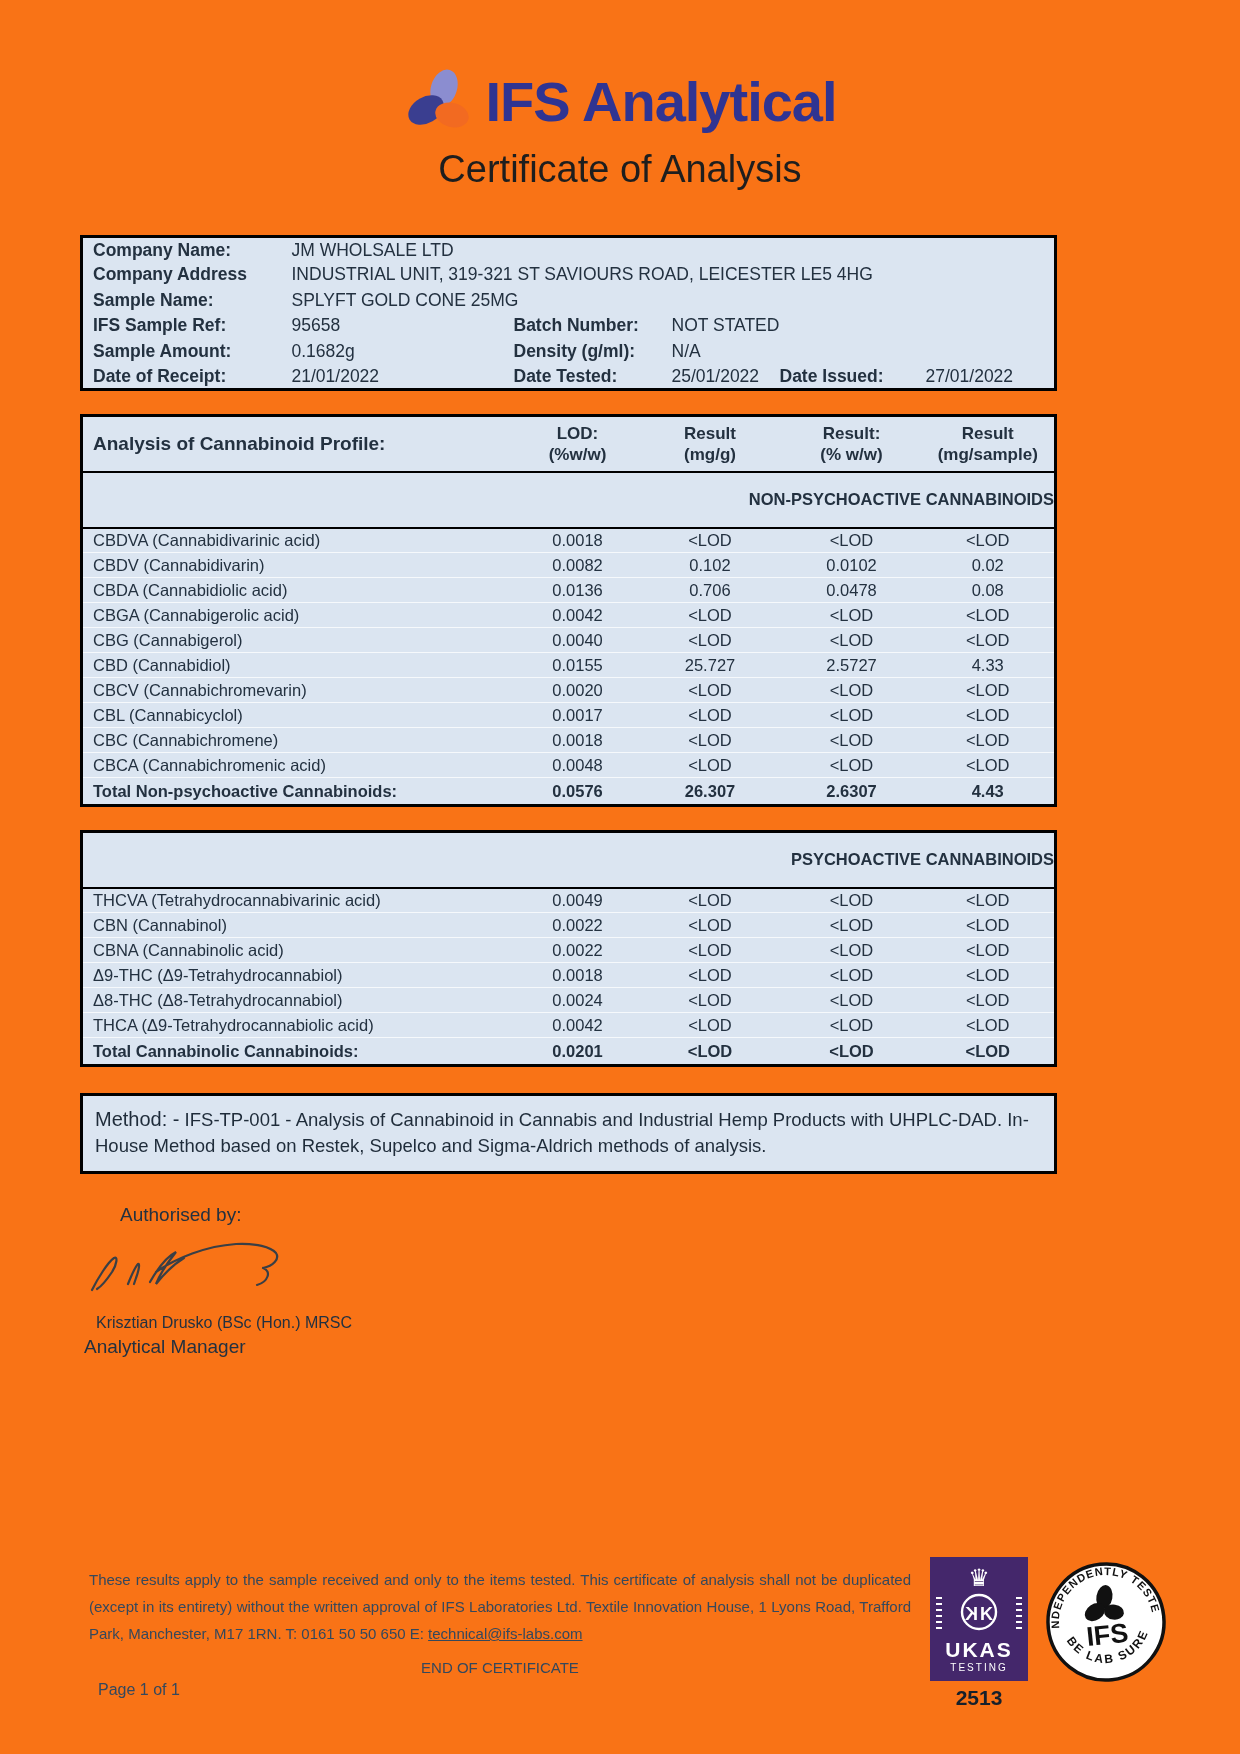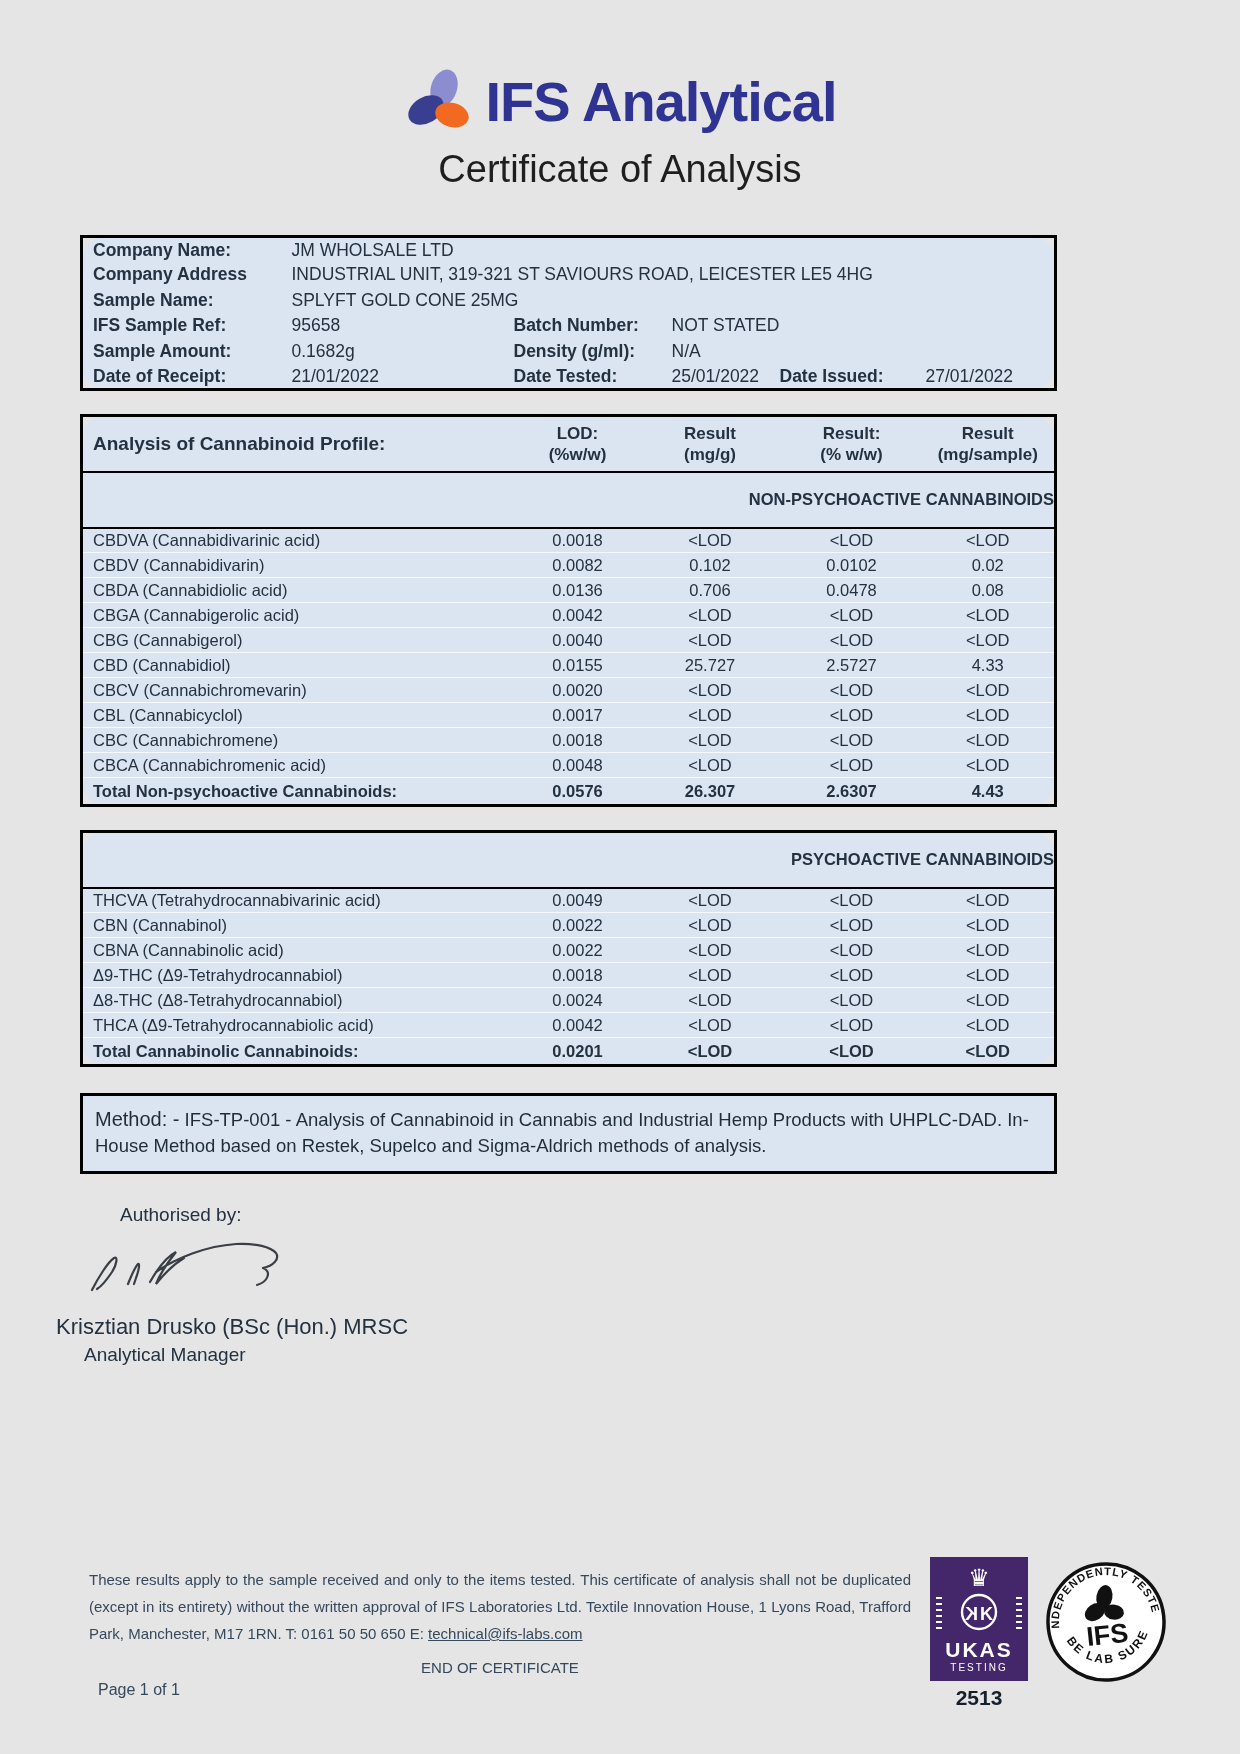--- a/index.html
+++ b/index.html
@@ -1,27 +1,27 @@
 <!DOCTYPE html>
 <html><head>
 <meta charset="utf-8">
 <style>
   * { margin:0; padding:0; box-sizing:border-box; }
   body { background:#ffffff; }
   .page {
-    position:relative; width:1240px; height:1754px; background:#e5e5e5;
+    position:relative; width:1240px; height:1754px; background:#f97316;
     font-family:"Liberation Sans", sans-serif; color:#233140; overflow:hidden;
   }
   
   .logo-row { display:flex; justify-content:center; align-items:center; gap:14px; padding-top:66px; }
   .brand-text { font-size:56px; font-weight:bold; color:#2F3492; letter-spacing:-1px; }
   .doc-title { text-align:center; font-size:38px; font-weight:400; color:#1e1e1e; margin-top:12px; }
   
   .boxed { background:#DBE5F1; border:3px solid #000; }
-  table { border-collapse:collapse; table-layout:fixed;border-radius:30px; }
+  table { border-collapse:collapse; table-layout:fixed; }
   td { vertical-align:middle; }
   
   .info-table { margin:44px 0 0 80px; width:977px; font-size:17.5px; }
   .info-table td { height:25.5px; padding:0 2px 0 10px; white-space:nowrap; overflow:hidden; }
   .info-table .lbl { font-weight:bold; }
   
   .analysis-table { margin:23px 0 0 80px; width:977px; font-size:16.5px; }
   .analysis-table td { height:25px; }
   .analysis-table .name-cell { text-align:left; padding-left:10px; }
   .analysis-table .num-cell { text-align:center; }
@@ -36,21 +36,21 @@
   .analysis-table tr.total td { font-weight:bold; height:28px; border-bottom:none; }
   
   .method-box {
     margin:26px 0 0 80px; width:977px; padding:9px 12px 11px 12px;
     font-size:18.5px; line-height:1.42; color:#1f2c3a;
   }
   .method-label { font-weight:normal; font-size:20px; }
   
   .auth-heading { margin:30px 0 0 120px; font-size:19px; }
   .signature { margin:4px 0 0 84px; display:block; }
-  .auth-name { margin:10px 0 0 56px; font-size:22px; line-height:1.4; }
+  .auth-name { margin:10px 0 0 96px; font-size:16px; line-height:1.4; }
   .auth-role { margin:0 0 0 84px; font-size:19px; line-height:1.4; }
   
   .disclaimer {
     position:absolute; left:89px; top:1566px; width:822px;
     font-size:15px; line-height:1.8; text-align:justify; color:#35485c;
   }
   .email-link { color:#35485c; text-decoration:underline; }
   .end-cert { position:absolute; left:89px; top:1659px; width:822px; text-align:center; font-size:15px; color:#35485c; }
   .page-num { position:absolute; left:98px; top:1681px; font-size:16px; color:#35485c; }
   .ukas-badge { position:absolute; left:930px; top:1557px; }

